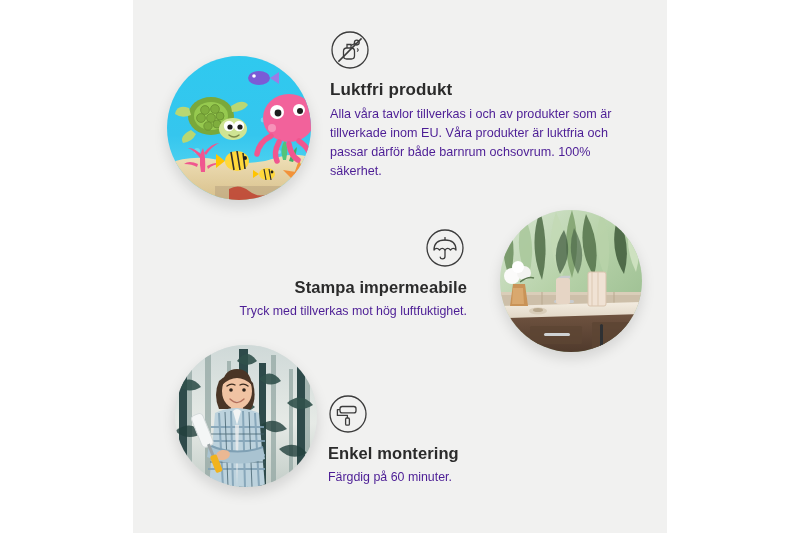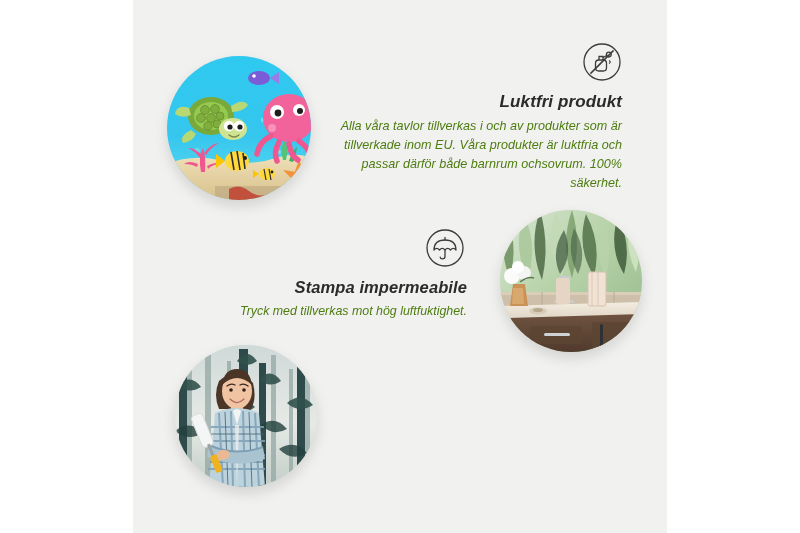--- a/index.html
+++ b/index.html
@@ -42,22 +42,22 @@
   .photo-circle > svg { display: block; }
 
   
   .photo-1 { left: 167px; top: 56px;  width: 144px; height: 144px; }
   .photo-2 { left: 500px; top: 210px; width: 142px; height: 142px; }
   .photo-3 { left: 175px; top: 345px; width: 142px; height: 142px; }
 
   
   .feature { position: absolute; }
 
-  .feature-1 { left: 330px; top: 42px;  width: 292px; text-align: right; font-style: italic;  }
-  .feature-2 { left: 215px; top: 228px; width: 252px; text-align: right; font-style: italic; }
+  .feature-1 { left: 330px; top: 30px;  width: 292px; text-align: left;  }
+  .feature-2 { left: 215px; top: 228px; width: 252px; text-align: right; }
   .feature-3 { left: 328px; top: 394px; width: 230px; text-align: left;  }
 
   .icon-badge {
     width: 40px;
     height: 40px;
     display: inline-block;
   }
   .feature-2 .icon-badge { margin-right: 2px; }
 
   .feature-title {
@@ -67,21 +67,21 @@
     color: #2b2b2b;
     letter-spacing: 0.1px;
   }
   .feature-2 .feature-title { font-size: 16.5px; }
   .feature-3 .feature-title { font-size: 16.5px; }
 
   .feature-body {
     margin: 5px 0 0 0;
     font-size: 12.6px;
     line-height: 1.52;
-    color: #4d7c0f;
+    color: #4c1d95;
   }
   .feature-2 .feature-body,
   .feature-3 .feature-body { font-size: 12.4px; }
 </style>
 </head>
 <body>
 
 <div id="infographic">
 
   <div class="panel"></div>
@@ -366,14 +366,26 @@
         <circle cx="20" cy="20" r="18" fill="none" stroke="#3c3c3c" stroke-width="1.3"></circle>
         <path d="M9 22 q0 -10 11 -10 q11 0 11 10 q-2.8 -3.4 -5.5 0 q-2.8 -3.4 -5.5 0 q-2.8 -3.4 -5.5 0 q-2.8 -3.4 -5.5 0z" fill="none" stroke="#3c3c3c" stroke-width="1.3" stroke-linejoin="round"></path>
         <path d="M20 22 L20 28.5 q0 2.4 -2.6 2.4 q-2 0 -2.2 -1.8" fill="none" stroke="#3c3c3c" stroke-width="1.3" stroke-linecap="round"></path>
         <line x1="20" y1="9.6" x2="20" y2="12" stroke="#3c3c3c" stroke-width="1.3" stroke-linecap="round"></line>
       </svg>
     </span>
     <h2 class="feature-title">Stampa impermeabile</h2>
     <p class="feature-body">Tryck med tillverkas mot hög luftfuktighet.</p>
   </div>
 
+  <div class="feature feature-3">
+    <span class="icon-badge">
+      <svg width="40" height="40" viewBox="0 0 40 40">
+        <circle cx="20" cy="20" r="18" fill="none" stroke="#3c3c3c" stroke-width="1.3"></circle>
+        <rect x="12" y="12.5" width="16" height="6.4" rx="2.2" fill="none" stroke="#3c3c3c" stroke-width="1.3"></rect>
+        <path d="M12 15.7 L9.4 15.7 L9.4 21.4 L19.4 21.4 L19.4 24" fill="none" stroke="#3c3c3c" stroke-width="1.3" stroke-linejoin="round"></path>
+        <rect x="17.6" y="24" width="3.8" height="7.2" rx="1.2" fill="none" stroke="#3c3c3c" stroke-width="1.3"></rect>
+      </svg>
+    </span>
+    <h2 class="feature-title">Enkel montering</h2>
+    <p class="feature-body">Färgdig på 60 minuter.</p>
+  </div>
 
 </div>
 
 </body></html>

